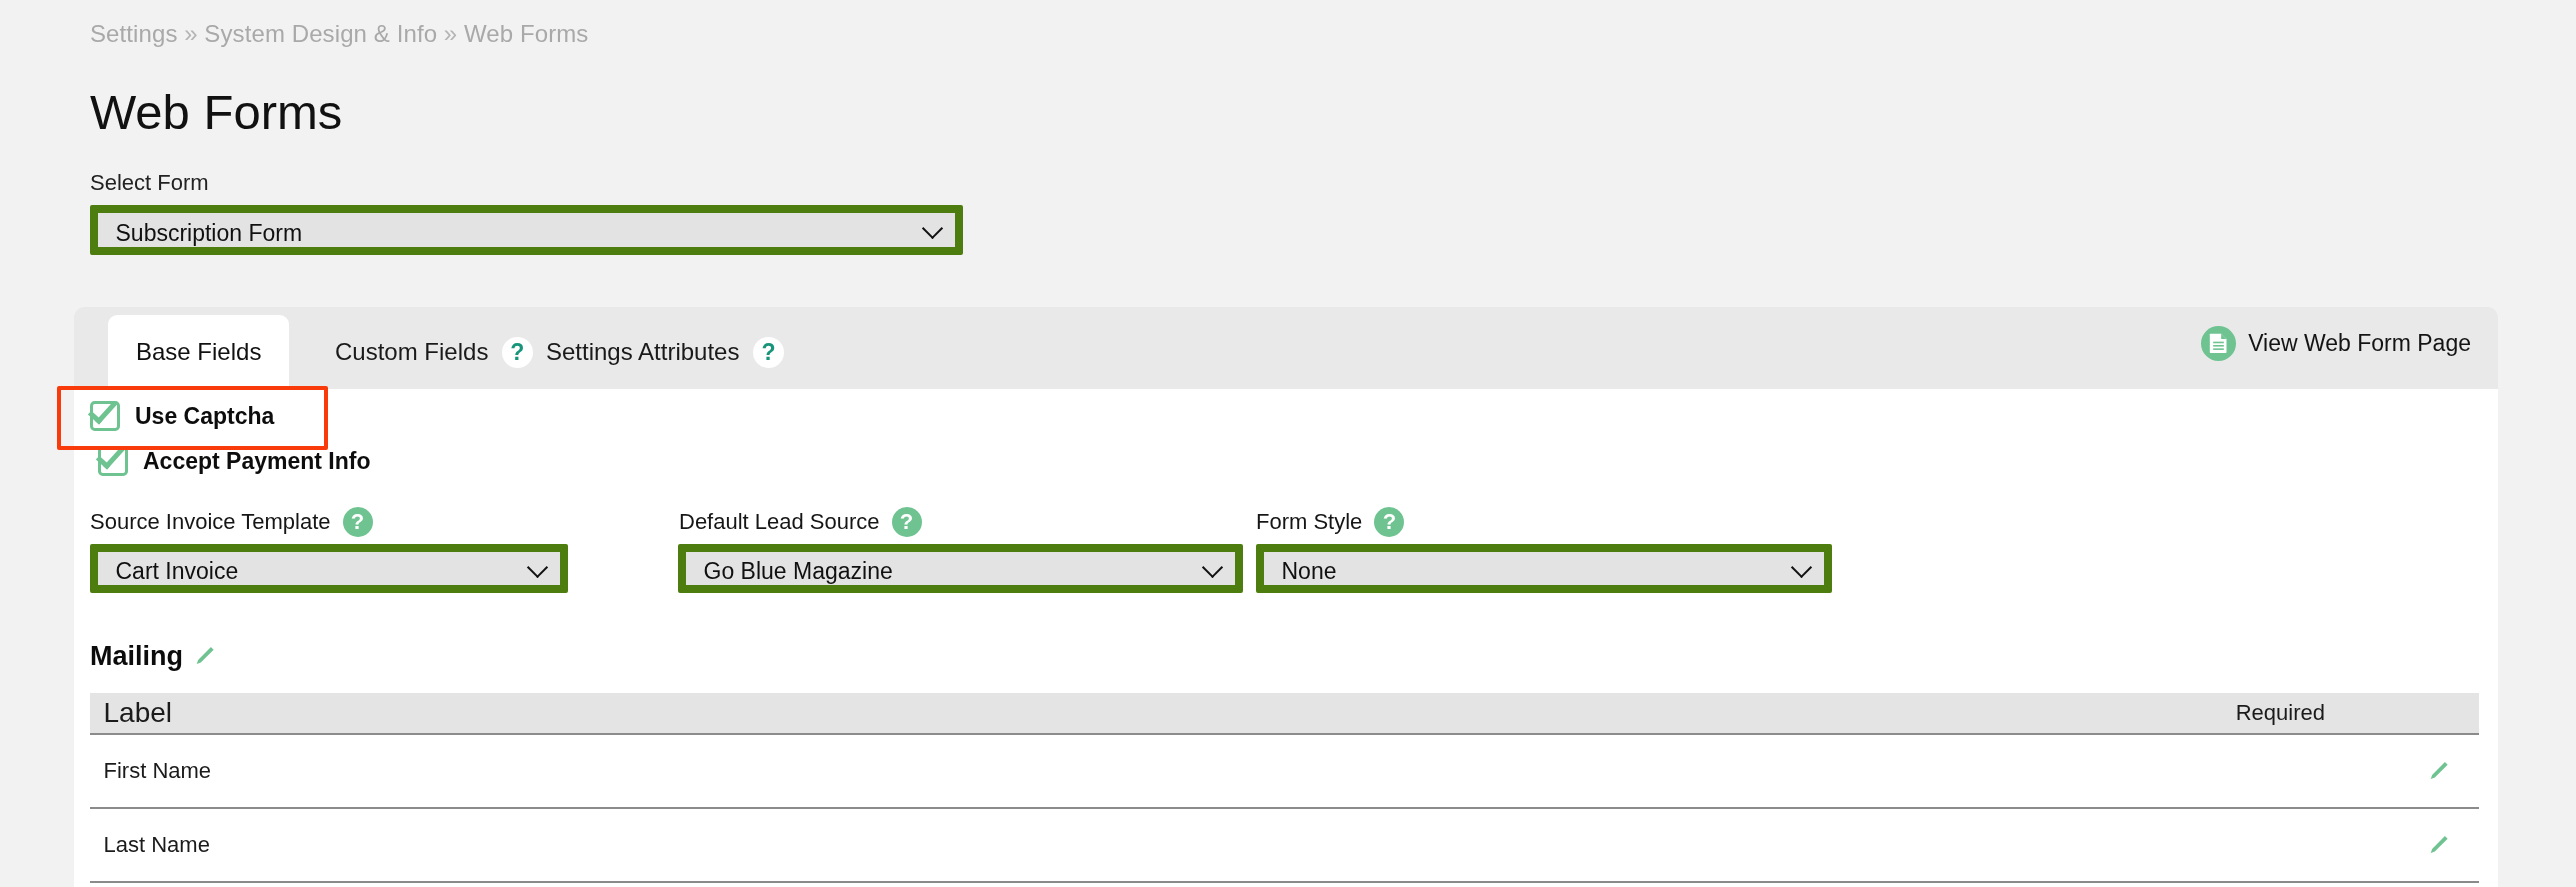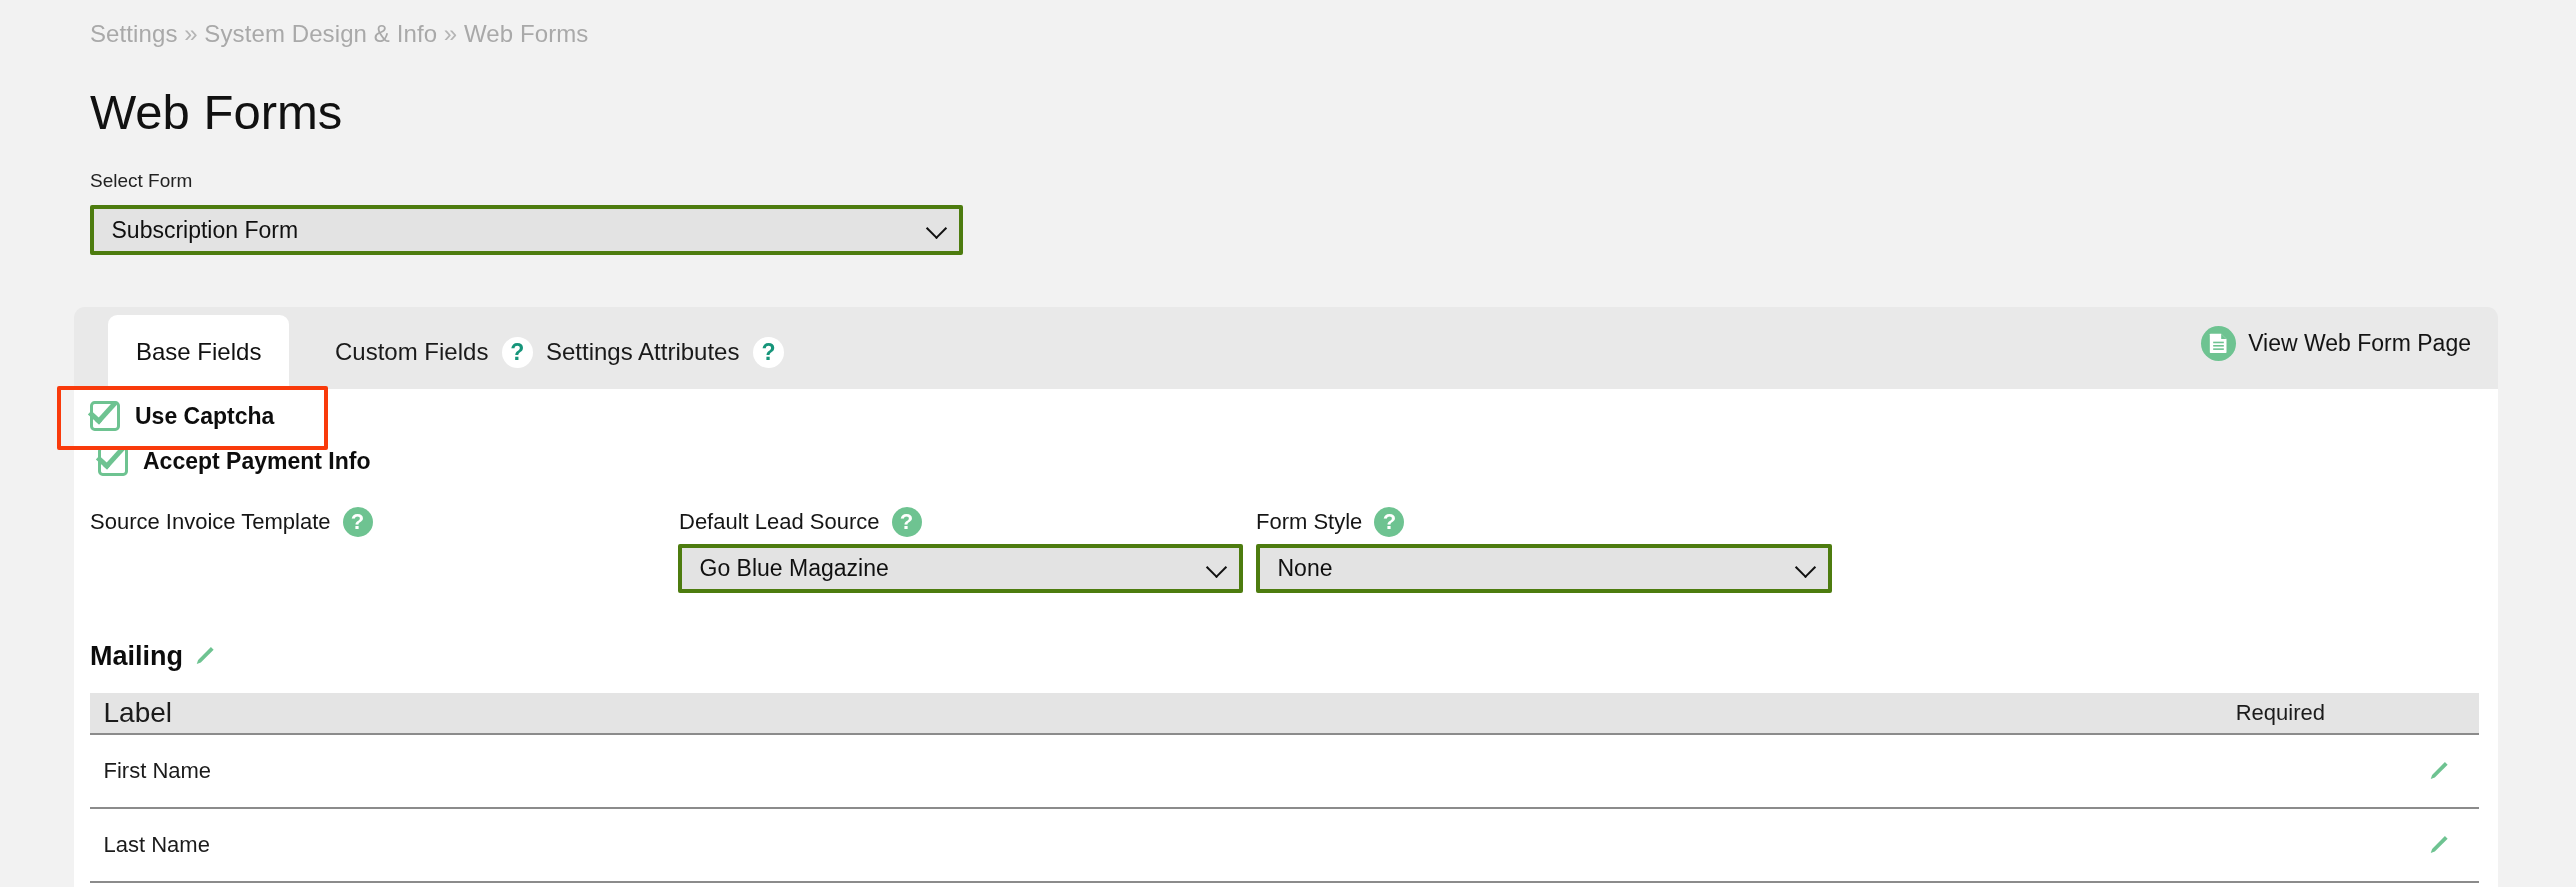--- a/index.html
+++ b/index.html
@@ -41,35 +41,35 @@
     color: #111;
     font-weight: 400;
     white-space: nowrap;
   }
 
   
   .select-form-label {
     position: absolute;
     left: 90px;
     top: 170px;
-    font-size: 19px;
+    font-size: 22px;
     color: #222;
     white-space: nowrap;
   }
   .native-select {
     position: absolute;
     background: #e3e3e3;
-    border: 4px solid #4d7c0f;
+    border: 8px solid #4d7c0f;
     border-radius: 2px;
     font-family: "Liberation Sans", sans-serif;
     font-size: 23px;
     color: #101010;
     padding: 0 39px 0 17.5px;
     display: flex;
-    align-items: center;
+    align-items: flex-end;
     white-space: nowrap;
     overflow: hidden;
     cursor: pointer;
   }
   .native-select .chev {
     position: absolute;
     right: 15px;
     top: 50%;
     width: 15px;
     height: 15px;
@@ -373,20 +373,24 @@
         <span class="chk-label">Accept Payment Info</span>
       </div>
 
     </div>
   </div>
 
   <div class="dd-label" id="lbl-invoice">
     <span>Source Invoice Template</span>
     <span class="help-dot">?</span>
   </div>
+  <div class="native-select" id="dd-invoice">
+    <span>Cart Invoice</span>
+    <span class="chev"></span>
+  </div>
 
   <div class="dd-label" id="lbl-lead">
     <span>Default Lead Source</span>
     <span class="help-dot">?</span>
   </div>
   <div class="native-select" id="dd-lead">
     <span>Go Blue Magazine</span>
     <span class="chev"></span>
   </div>
 

